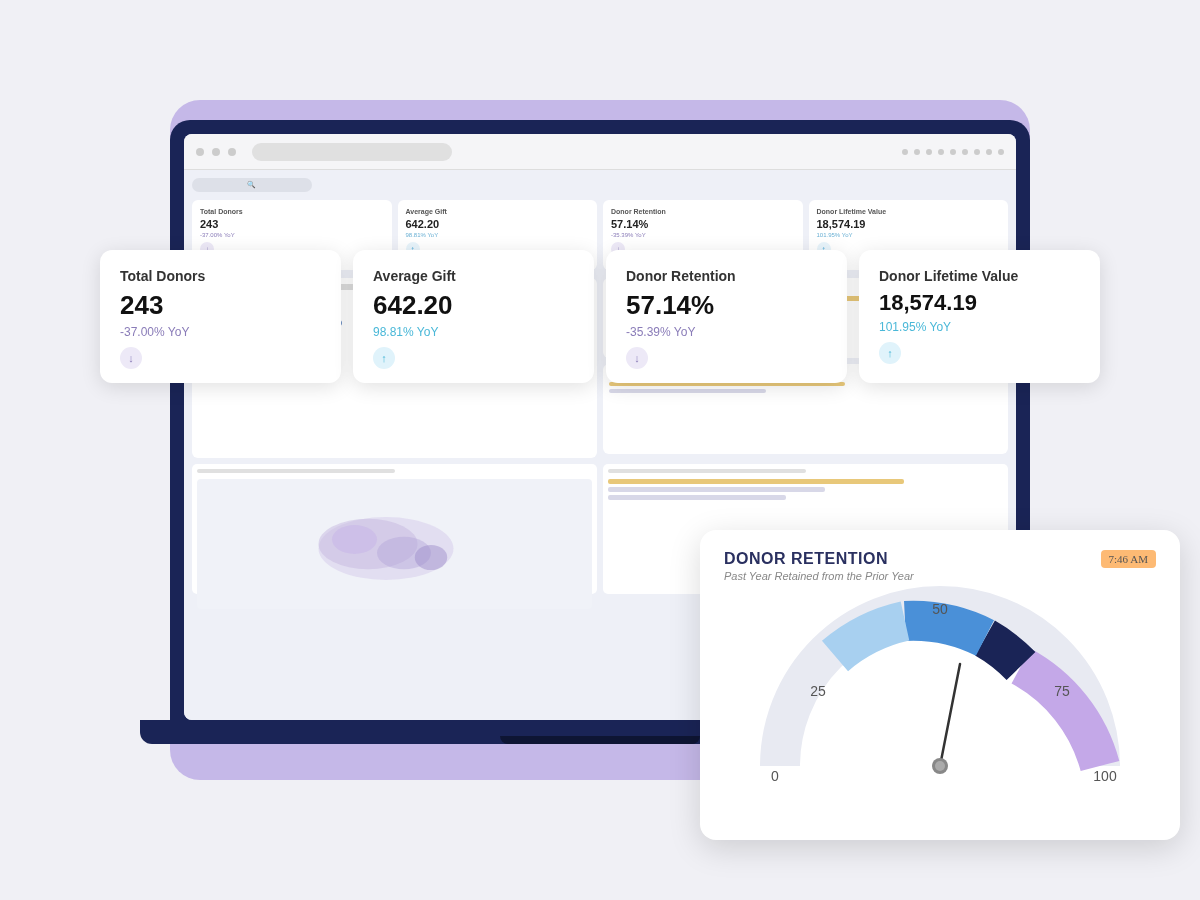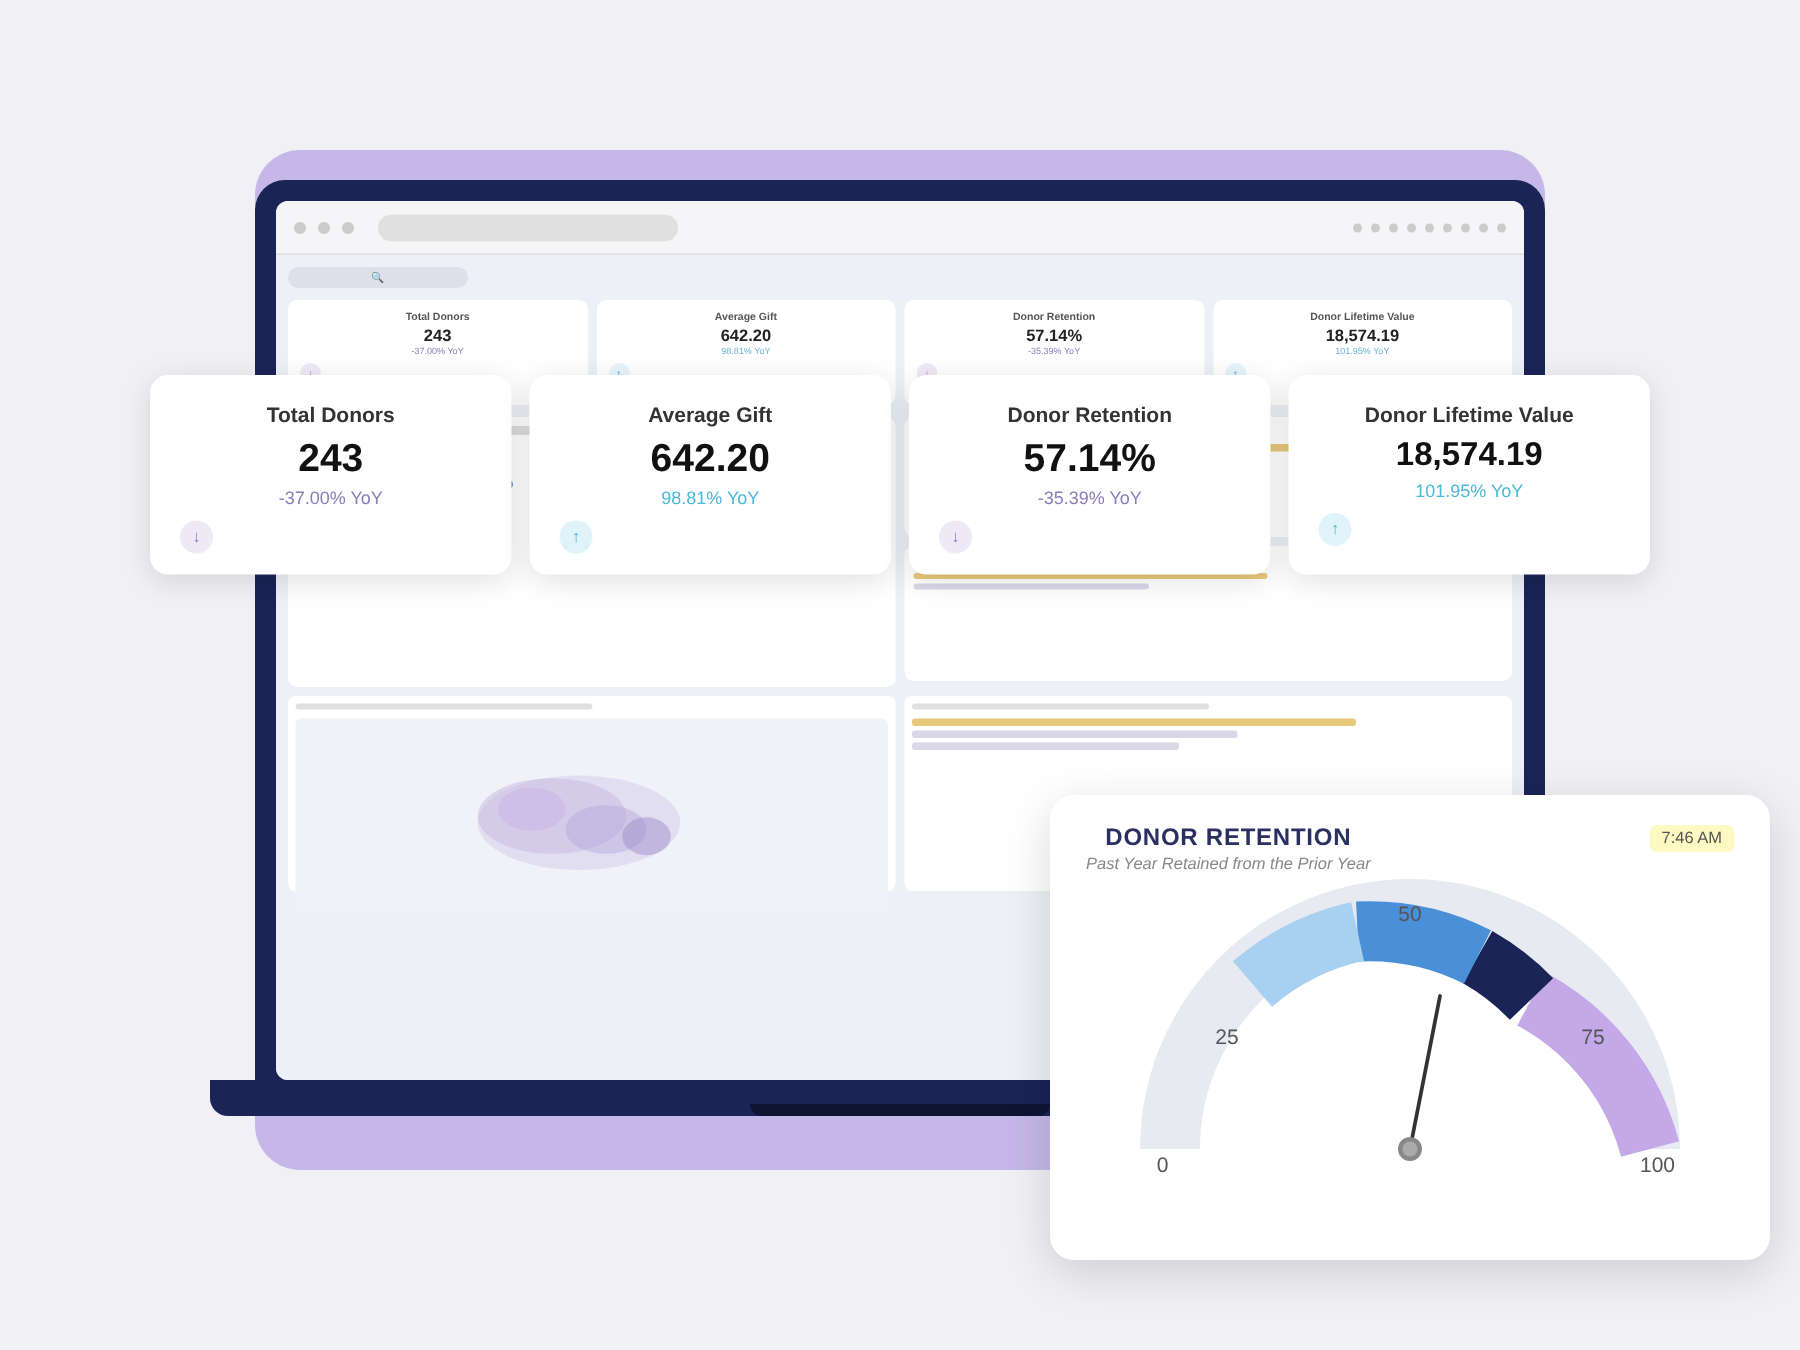--- a/index.html
+++ b/index.html
@@ -14,21 +14,20 @@
       justify-content: center;
     }
 
     .scene {
       position: relative;
       width: 1100px;
       height: 820px;
       display: flex;
       align-items: center;
       justify-content: center;
-      text-align: center;
     }
 
     
     .bg-purple {
       position: absolute;
       width: 860px;
       height: 680px;
       background: #c5b8e8;
       border-radius: 30px;
       top: 60px;
@@ -357,25 +356,26 @@
     }
 
     .retention-subtitle {
       font-size: 11px;
       color: #888;
       font-style: italic;
       margin-top: 2px;
     }
 
     .retention-time {
-      background: #fef9c3;
+      background: #fdba74;
       border-radius: 4px;
       padding: 3px 8px;
       font-size: 11px;
       color: #555;
+      font-family: Liberation Serif, serif;
     }
 
     
     .gauge-container {
       position: relative;
       width: 100%;
       height: 220px;
       display: flex;
       align-items: center;
       justify-content: center;

